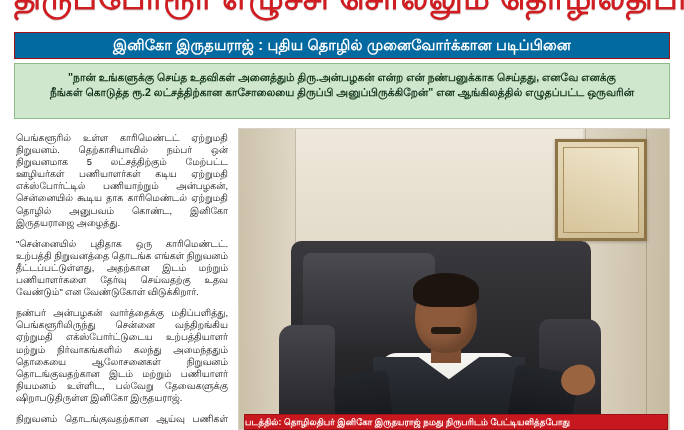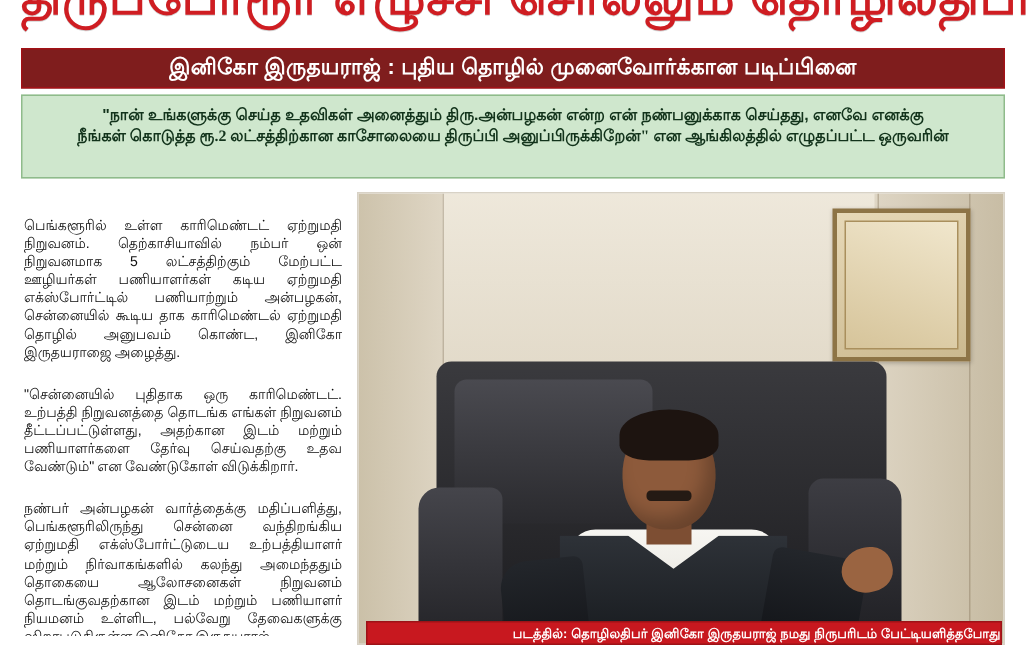--- a/index.html
+++ b/index.html
@@ -46,21 +46,21 @@
     text-shadow: 0 1px 0 rgba(0,0,0,0.18);
   }
 
   
   .banner {
     position: absolute;
     left: 14px;
     top: 32px;
     width: 656px;
     height: 27px;
-    background: #7f1d1d;
+    background: #0369a1;
     border: 1px solid #a21116;
     box-sizing: border-box;
     display: flex;
     align-items: center;
     justify-content: center;
     overflow: hidden;
   }
   .banner-text {
     color: #ffffff;
     font-size: 14.5px;
@@ -83,38 +83,38 @@
     overflow: hidden;
   }
   .quote-line {
     font-size: 10.6px;
     line-height: 14.6px;
     color: #12331b;
     text-align: center;
     font-weight: bold;
     white-space: nowrap;
   }
-  .quote-line.l2 { text-align: center; font-family: Liberation Serif, serif; }
+  .quote-line.l2 { text-align: center; }
   .quote-line.l3 { text-align: center; }
 
   
   .column {
     position: absolute;
     left: 16px;
     top: 128px;
     width: 212px;
     height: 296px;
     overflow: hidden;
   }
   .para {
     font-size: 9.4px;
     line-height: 12.1px;
     color: #0d0d0d;
     text-align: justify;
-    margin: 16px 0 9px 0;
+    margin: 4px 0 9px 0;
     word-spacing: -0.5px;
   }
   .para:last-child { margin-bottom: 0; }
 
   
   .photo {
     position: absolute;
     left: 238px;
     top: 128px;
     width: 432px;
@@ -291,21 +291,21 @@
     left: 244px;
     top: 414px;
     width: 424px;
     height: 16px;
     background: #c8181f;
     border: 1px solid #9d1217;
     box-sizing: border-box;
     overflow: hidden;
     display: flex;
     align-items: center;
-    justify-content: flex-end;
+    justify-content: flex-start;
   }
   .caption-text {
     color: #ffffff;
     font-size: 8.6px;
     font-weight: bold;
     white-space: nowrap;
     letter-spacing: 0.1px;
   }
 </style>
 </head>

